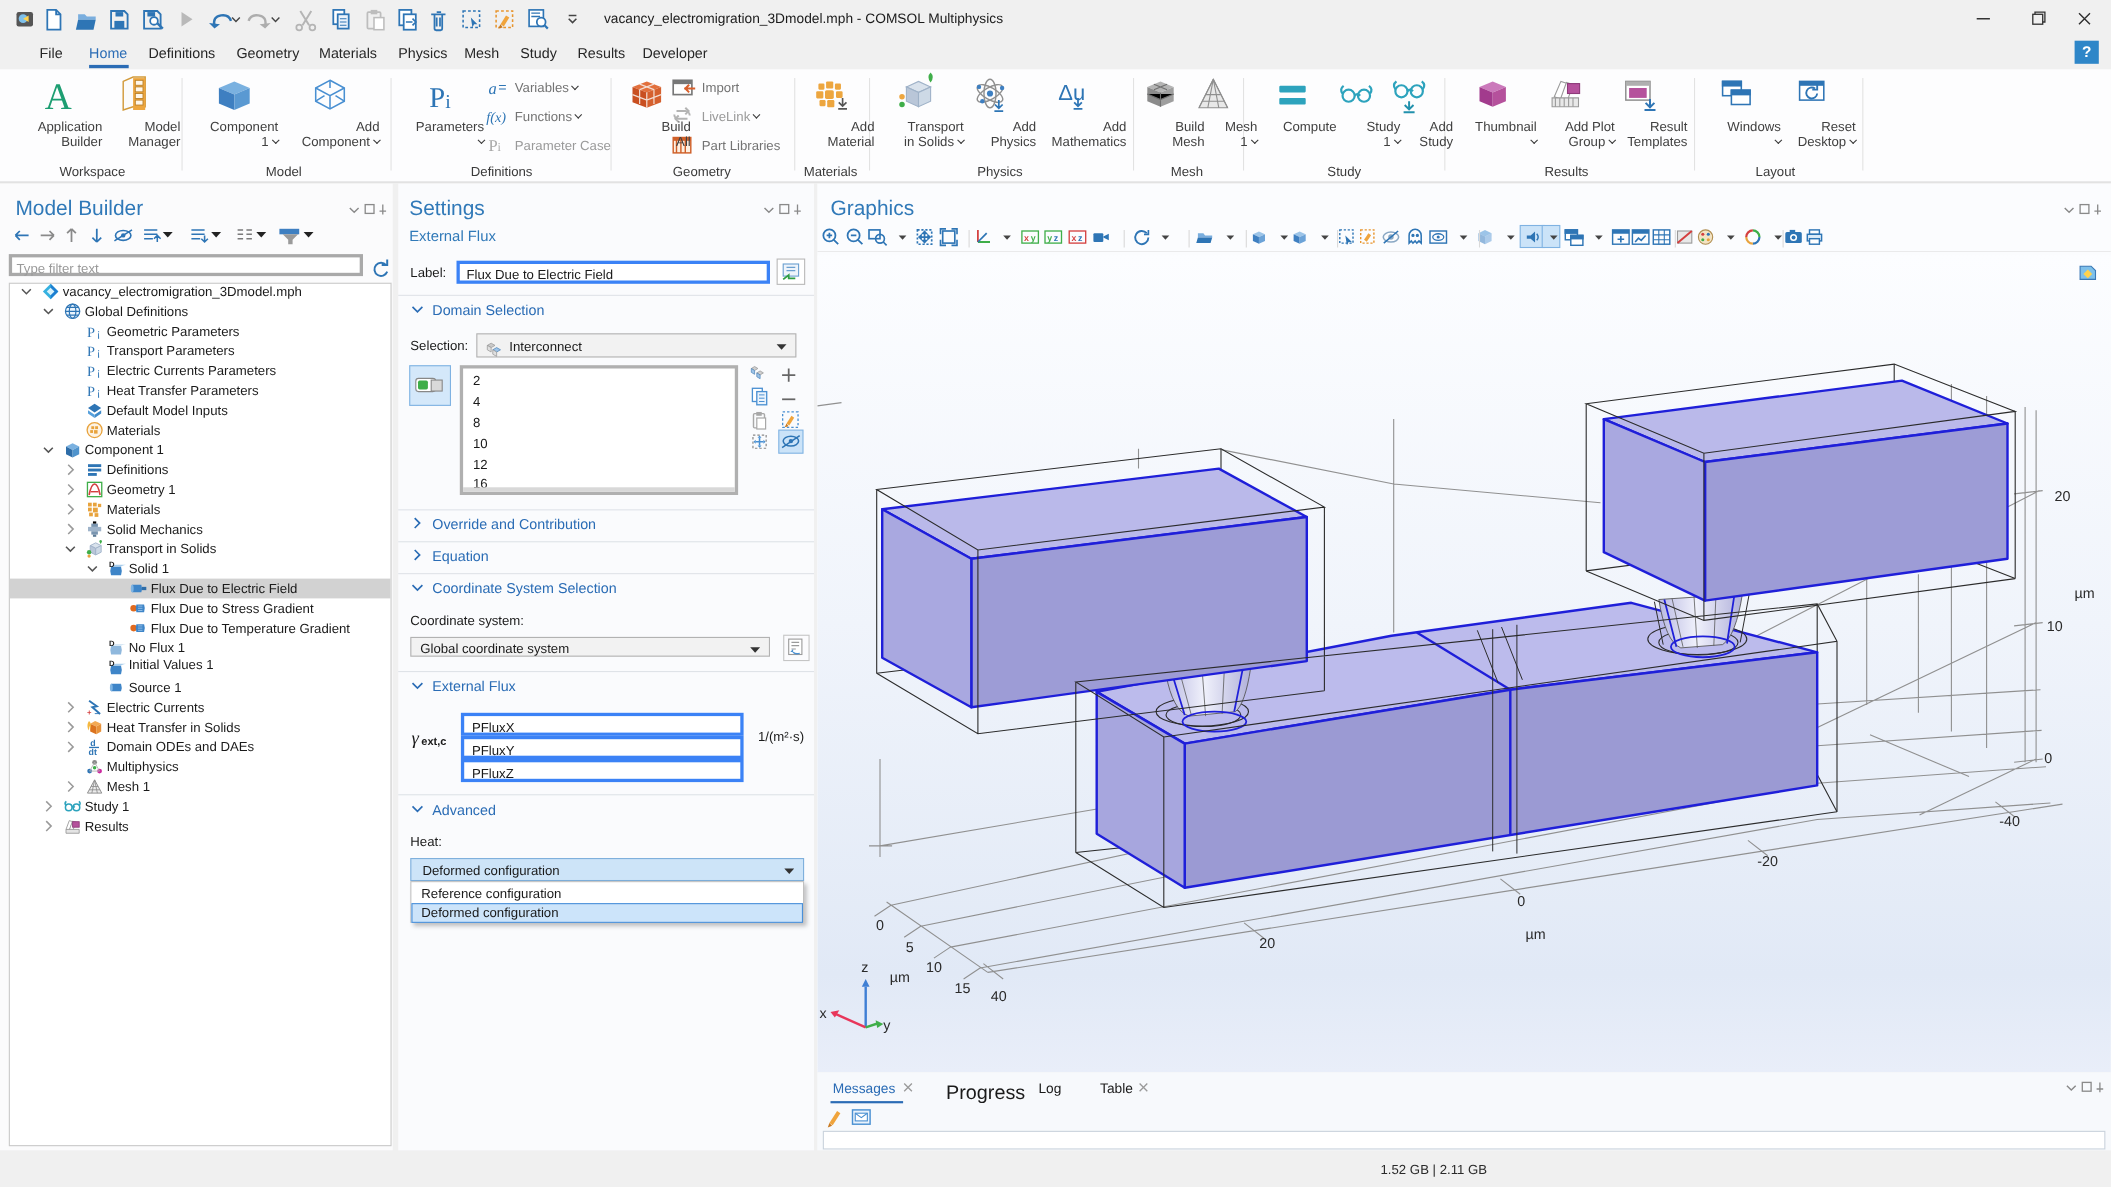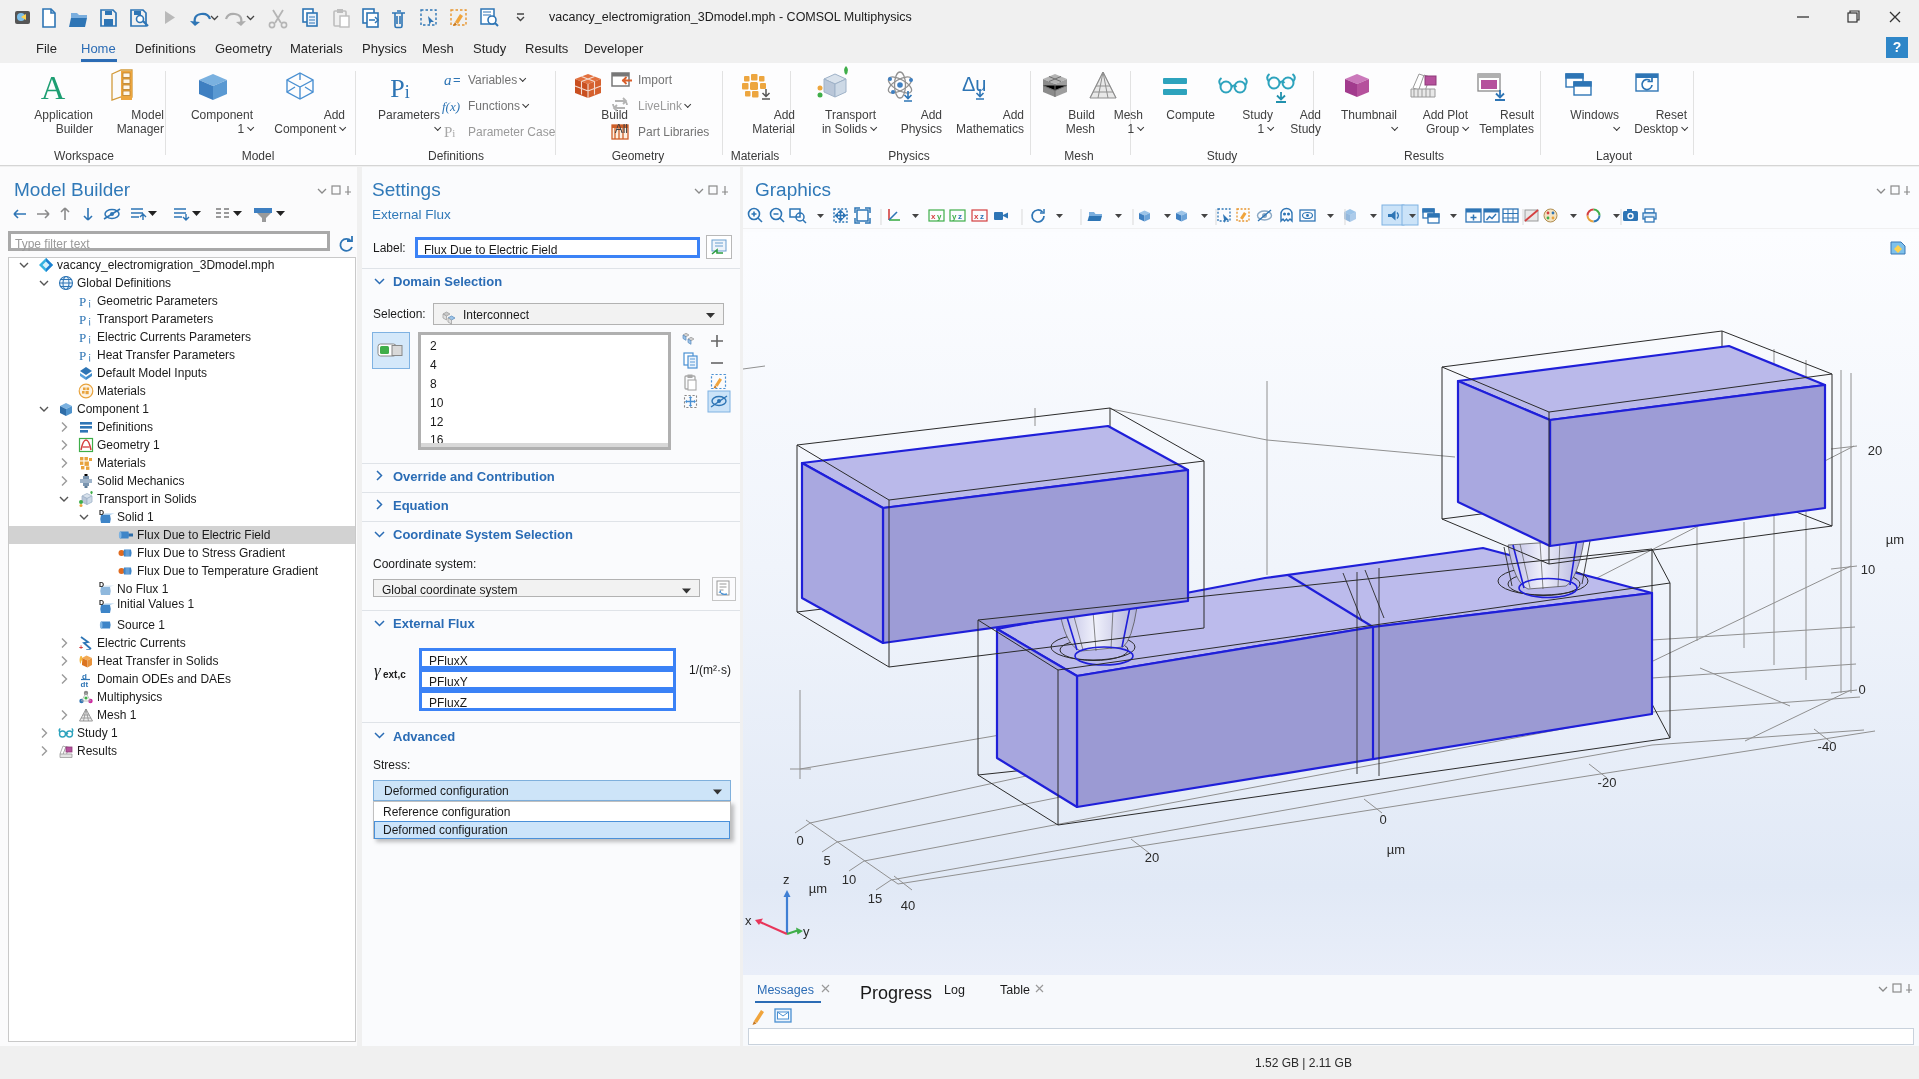--- a/index.html
+++ b/index.html
@@ -21,21 +21,21 @@
 .rgray{color:#9a9a9a}
 .dna{display:inline-block;border:solid #3a3a3a;border-width:0 1.4px 1.4px 0;padding:2.2px;transform:rotate(45deg);vertical-align:3px}
 
 #mbpanel{position:absolute;left:0;top:167px;width:357px;height:879px;background:#fbfbfc}
 #setpanel{position:absolute;left:362px;top:167px;width:378px;height:879px;background:#fafbfd}
 #gfxpanel{position:absolute;left:743px;top:167px;width:1176px;height:808px;background:#fbfcfe}
 #msgpanel{position:absolute;left:743px;top:975px;width:1176px;height:71px;background:#f7f9fc}
 #statusbar{position:absolute;left:0;top:1046px;width:1919px;height:33px;background:#f0f0f0}
 .ptitle{font-size:19px;color:#3079b8}
 .psub{font-size:13.5px;color:#3079b8}
-.sect{font-size:13px;color:#2a6cb5;font-weight:bold}
+.sect{font-size:13px;color:#2a6cb5;font-weight:normal}
 .sep{position:absolute;height:1px;background:#dfe3e8}
 .treerow{position:absolute;white-space:nowrap;font-size:12px}
 .formlabel{font-size:12px;color:#1a1a1a}
 .combo{position:absolute;background:#f2f2f2;border:1px solid #b2b2b2;font-size:12px}
 .tbox{position:absolute;background:#fff;border:3px solid #3b82f6;font-size:12px}
 </style>
 </head>
 <body>
 <div id="titlebar">
 <svg width="1919" height="36" style="position:absolute;left:0;top:0">
@@ -691,21 +691,21 @@
     </div>
 <div class="tbox" style="left:57px;top:502px;width:257px;height:21px">
       <span style="position:absolute;left:7px;top:3px">PFluxY</span>
     </div>
 <div class="tbox" style="left:57px;top:523px;width:257px;height:21px">
       <span style="position:absolute;left:7px;top:3px">PFluxZ</span>
     </div>
 <span class="formlabel" style="position:absolute;left:327px;top:496px">1/(m²·s)</span>
 <div class="sep" style="left:0px;top:555px;width:378px"></div>
 <div class="sect" style="position:absolute;left:31px;top:562px">Advanced</div>
-<span class="formlabel" style="position:absolute;left:11px;top:591px">Stress:</span>
+<span class="formlabel" style="position:absolute;left:11px;top:591px">Heat:</span>
 <div class="combo" style="left:11px;top:613px;width:358px;height:21px;background:#cde4f8;border-color:#7fb0dc">
 <span style="position:absolute;left:10px;top:3px">Deformed configuration</span>
 <svg width="12" height="21" style="position:absolute;right:6px;top:0">
         <path d="M1 8.5 l4.5 5 l4.5 -5 z" fill="#333"></path>
       </svg>
 </div>
 <div style="position:absolute;left:11px;top:634px;width:358px;height:38px;background:#fff;border:1px solid #c0c0c0;box-shadow:3px 3px 4px rgba(0,0,0,0.25)">
 <span style="position:absolute;left:9px;top:3px;font-size:12px">Reference configuration</span>
 <div style="position:absolute;left:0px;top:19px;width:356px;height:18px;background:#cce4fa;border:1px solid #4a90d9">
 <span style="position:absolute;left:8px;top:1px;font-size:12px">Deformed configuration</span>

